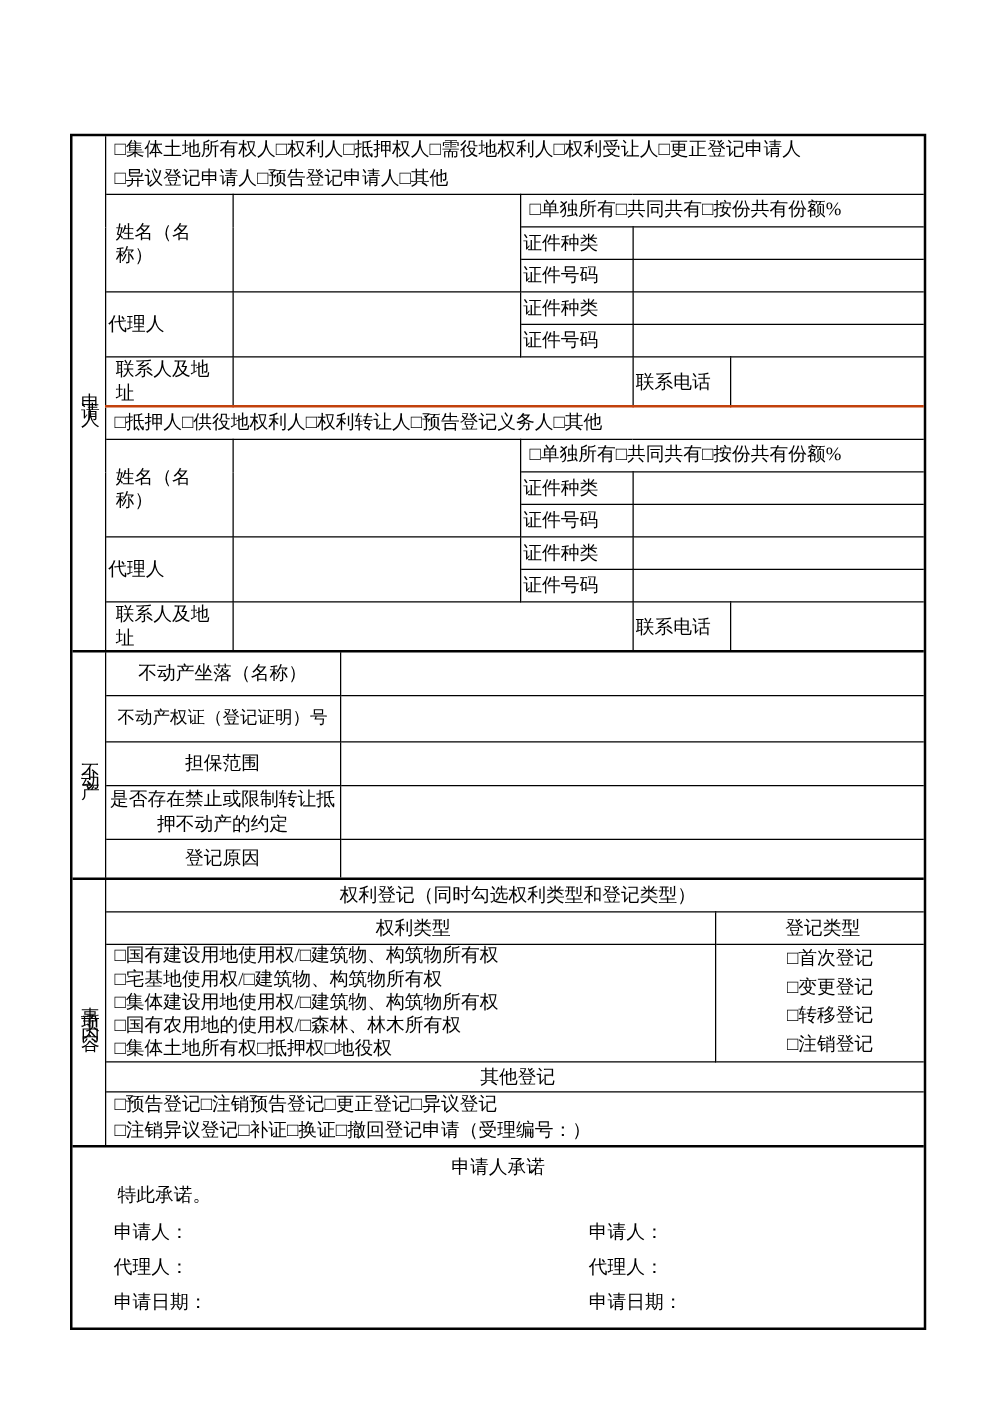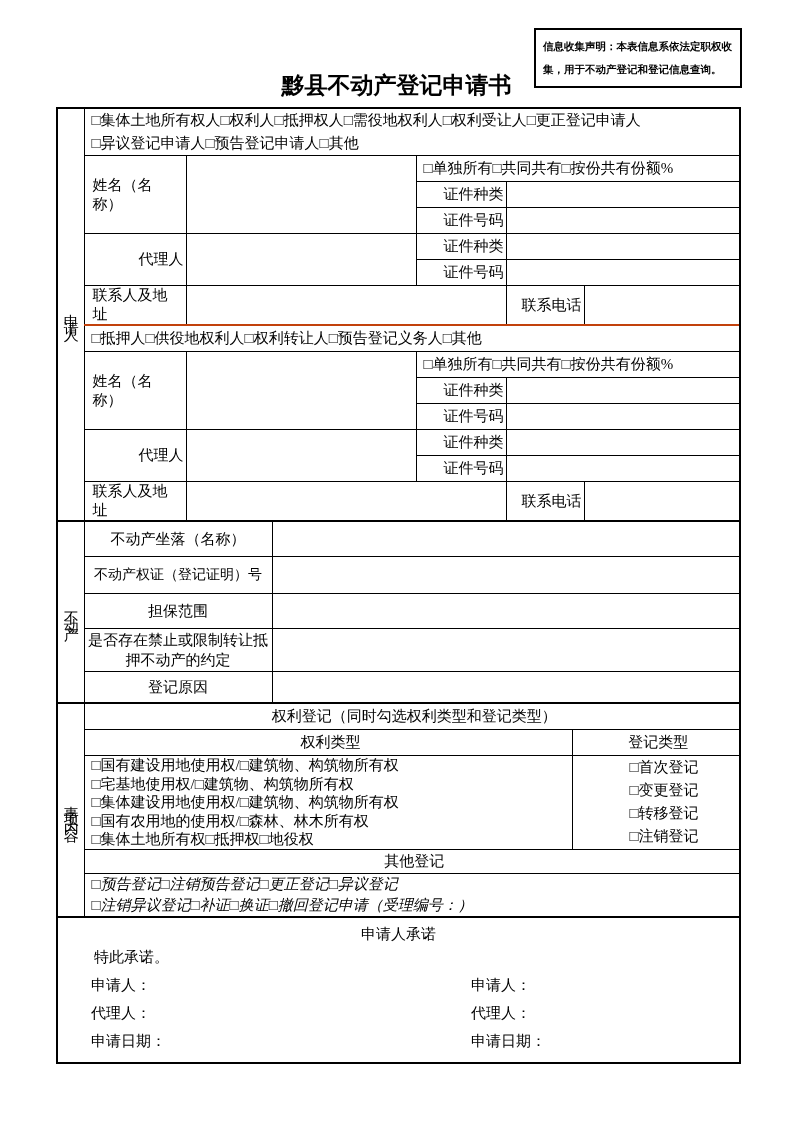--- a/index.html
+++ b/index.html
@@ -28,61 +28,55 @@
   .vtext { writing-mode:vertical-rl; text-orientation:upright; letter-spacing:7px; font-size:15px; }
 
   
   col.c-v{width:26px} col.c1{width:102px} col.c2{width:230px} col.c3{width:90px} col.c4{width:78px}
   tr.r-role1 td { height:46px; }
   tr.r-sm    td { height:25px; }
   tr.r-ct    td { height:36px; }
   tr.r-role2 td { height:25px; border-top:2px solid #c2410c;margin-left:44px; }
   td.opt  { padding-left:7px; line-height:23px; }
   td.lbl  { padding-left:8px; }
-  td.lbl-c{ text-align:right; padding:0 2px; }
+  td.lbl-c{ text-align:left; padding:0 2px; }
 
   
   col.ec1{width:26px} col.ec2{width:188px}
   tr.r-e1 td{height:34px} tr.r-e2 td{height:36px} tr.r-e3 td{height:34px}
   tr.r-e4 td{height:42px} tr.r-e5 td{height:30px}
   td.es-lbl { text-align:center; padding:0 2px; line-height:20px; }
   td.es-lbl.long { font-size:14px; }
 
   
   col.mc1{width:26px} col.mc2{width:488px}
   tr.r-m1 td{height:25px} tr.r-m2 td{height:25px} tr.r-m3 td{height:92px}
   tr.r-m4 td{height:23px} tr.r-m5 td{height:42px}
   td.m-hdr { text-align:center;padding-left:11px; }
   td.m-left  { padding-left:7px; }
   td.m-left  div { line-height:18.5px; }
   td.m-right { padding-left:24px; }
   td.m-right div { line-height:23px;margin-left:33px; }
   td.m-other { padding-left:7px; }
-  td.m-other div { line-height:21px;font-style:italic; }
+  td.m-other div { line-height:21px; }
 
   
   .promise { border-top:2px solid #000; padding:4px 0 6px; }
   .p-hdr   { text-align:center; font-size:15px; height:24px; line-height:24px; }
   .p-body  { margin:0 6px; font-size:15px; line-height:22px; text-align:justify; text-indent:2em; }
   .p-close { margin:0 6px 4px; font-size:15px; line-height:22px; text-indent:2em; }
   .sign-row  { display:flex; height:28px; align-items:center; font-size:15px; }
   .sign-left { width:380px; padding-left:33px; }
   .sign-right{ flex:1; }
 </style>
 </head>
 <body>
 
 <div class="page">
 
-  <div class="header">
-    <div class="notice">
-      <span>信息收集声明：本表信息系依法定职权收集，用于不动产登记和登记信息查询。</span>
-    </div>
-    <h1 class="title">黟县不动产登记申请书</h1>
-  </div>
 
   <div class="form-table">
 
     <table class="sec">
       <colgroup>
           <col class="c-v">
           <col class="c1">
           <col class="c2">
           <col class="c3">
           <col class="c4">

